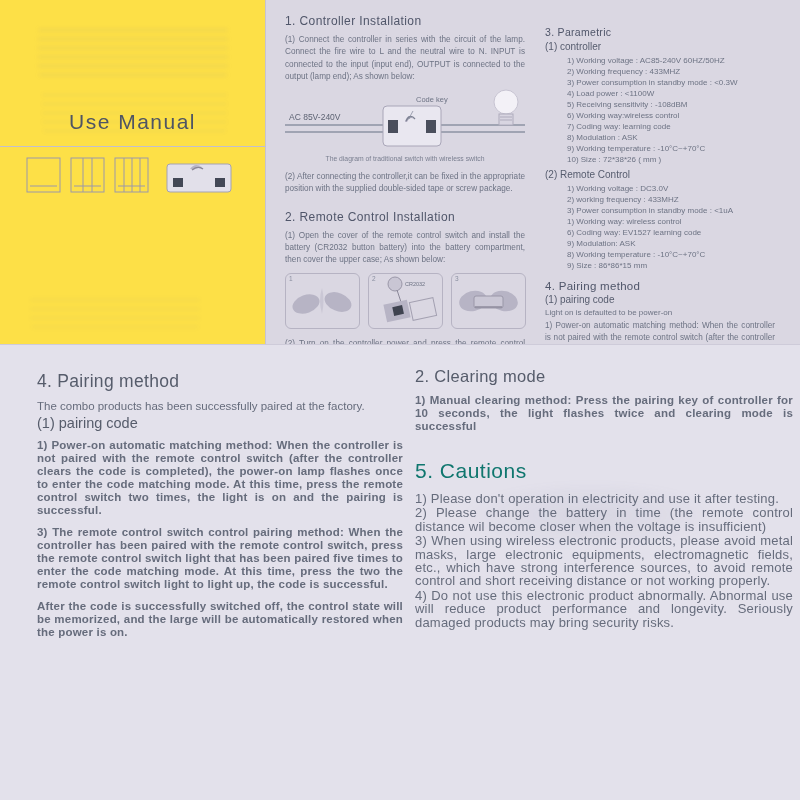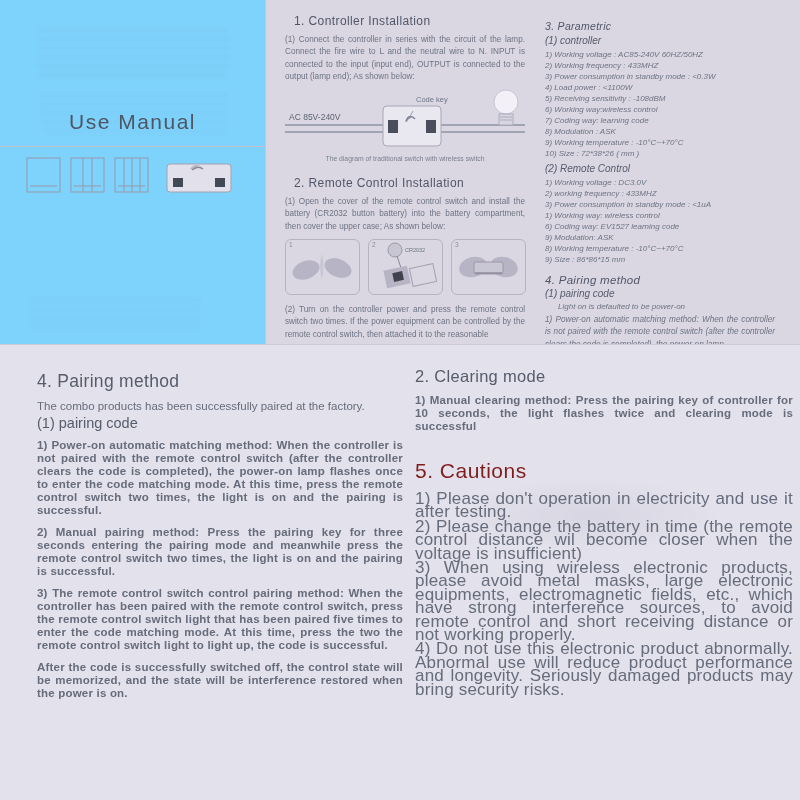--- a/index.html
+++ b/index.html
@@ -1,64 +1,64 @@
 <!DOCTYPE html>
 <html><head>
 <meta charset="utf-8">
 <style>
   html,body{margin:0;padding:0;width:800px;height:800px;overflow:hidden;
     font-family:"Liberation Sans",sans-serif;background:#d9d6e1;}
   .page{position:relative;width:800px;height:800px;background:#d9d6e1;}
 
   
   .top-strip{position:absolute;left:0;top:0;width:800px;height:345px;background:#dad7e2;}
-  .col-left{position:absolute;left:0;top:0;width:265px;height:344px;background:#7dd3fc;
+  .col-left{position:absolute;left:0;top:0;width:265px;height:344px;background:#fde047;
     border-right:1px solid #c6c3d2;}
   .use-manual{position:absolute;top:110px;left:0;width:265px;text-align:center;
     font-size:21px;letter-spacing:1.5px;color:#4f5564;}
   .cover-line{position:absolute;top:146px;left:0;width:265px;border-top:1px solid #c2bfce;}
   .devices{position:absolute;top:157px;left:26px;display:flex;align-items:flex-end;gap:9px;}
   .smudge{position:absolute;background:repeating-linear-gradient(0deg,rgba(115,120,145,.14) 0 2px,
     rgba(0,0,0,0) 2px 9px);filter:blur(2px);border-radius:4px;}
   .watermark{position:absolute;background:radial-gradient(ellipse at center,rgba(110,115,150,.10),rgba(0,0,0,0) 70%);
     filter:blur(2px);}
 
   
   .col-mid{position:absolute;left:285px;top:0;width:240px;}
   .col-right{position:absolute;left:545px;top:0;width:250px;}
-  h3.sec{font-size:12px;font-weight:400;color:#50566a;margin:14px 9px 6px;letter-spacing:.4px;}
+  h3.sec{font-size:12px;font-weight:400;color:#50566a;margin:14px 0 6px;letter-spacing:.4px;}
   p.tiny{font-size:8.2px;line-height:12.3px;color:#6d7384;text-align:justify;margin:0 0 6px;}
   .diagram-wrap{position:relative;height:66px;margin:4px 0 0;}
   .diagram-caption{font-size:6.8px;color:#7a7f90;text-align:center;margin:0 0 9px;}
   .steps{display:flex;gap:8px;margin:4px 0 9px;}
   .step{position:relative;width:73px;height:54px;border:1px solid #b6b3c3;border-radius:6px;}
   .step-num{position:absolute;top:1px;left:3px;font-size:6.5px;color:#8a8fa0;}
 
   
-  .col-right{padding-top:6px;font-style:italic;}
+  .col-right{padding-top:12px;}
   h4.psec{font-size:10.5px;font-weight:400;color:#50566a;margin:14px 0 3px;letter-spacing:.3px;}
   .psub{font-size:10px;color:#565c6e;margin:1px 0 3px;}
-  .param-item{font-size:8px;line-height:11px;color:#6d7384;white-space:nowrap;}
+  .param-item{font-size:8px;line-height:11px;color:#6d7384;white-space:nowrap;margin-left:22px;}
   h4.pm{font-size:11.5px;font-weight:400;color:#50566a;margin:9px 0 2px;letter-spacing:.3px;}
-  .pnote{font-size:8px;line-height:10px;color:#6d7384;margin:2px 13px 2px;}
+  .pnote{font-size:8px;line-height:10px;color:#6d7384;margin:2px 0 2px;}
 
   
   .bottom-panel{position:absolute;left:0;top:344px;width:800px;height:456px;background:#e3e1eb;
     border-top:1px solid #cecbd9;}
   .b-left{position:absolute;left:37px;top:345px;width:366px;}
   .b-right{position:absolute;left:415px;top:345px;width:378px;}
   h2.big{font-size:17.5px;font-weight:400;color:#565c6b;margin:26px 0 2px;letter-spacing:.3px;}
   h2.clr{font-size:16.5px;font-weight:400;color:#565c6b;margin:22px 0 6px;letter-spacing:.3px;}
-  h2.caut{font-size:21px;font-weight:400;color:#7f1d1d;margin:26px 0 9px;letter-spacing:.5px;}
+  h2.caut{font-size:21px;font-weight:400;color:#0f766e;margin:26px 0 9px;letter-spacing:.5px;}
   .intro{font-size:11.5px;line-height:13.5px;color:#666c7c;margin:8px 0 1px;}
   .sub2{font-size:14.5px;font-weight:400;color:#565c6b;margin:1px 0 4px;}
   .body-p{font-size:11.5px;line-height:13px;letter-spacing:.2px;color:#666c7c;
     text-align:justify;margin:8px 0 9px;font-weight:bold;}
   .body-p.last{margin-bottom:0;}
-  .caut-p{font-size:17px;line-height:13.4px;letter-spacing:.2px;color:#666c7c;
+  .caut-p{font-size:13px;line-height:13.4px;letter-spacing:.2px;color:#666c7c;
     text-align:justify;margin:0 0 1px;}
 
   svg text{font-family:"Liberation Sans",sans-serif;}
 </style>
 </head>
 <body>
 
 <div class="page">
 
   <div class="top-strip"></div>
@@ -122,20 +122,21 @@
         <path d="M128 22 q-3 5 -4 8" fill="none" stroke="#8a8fa0" stroke-width="0.8"></path>
         <text x="131" y="13" font-size="7.5" fill="#6d7384">Code key</text>
         <circle cx="221" cy="13" r="12" fill="#f3f1f7" stroke="#c7c4d2"></circle>
         <rect x="214" y="25" width="14" height="11" fill="#d8d5e1" stroke="#aeabbc"></rect>
         <line x1="215" y1="28" x2="227" y2="28" stroke="#aeabbc" stroke-width="1"></line>
         <line x1="215" y1="31" x2="227" y2="31" stroke="#aeabbc" stroke-width="1"></line>
       </svg>
     </div>
     <div class="diagram-caption">The diagram of traditional switch with wireless switch</div>
 
+    <p class="tiny">(2) After connecting the controller,it can be fixed in the appropriate position with the supplied double-sided tape or screw package.</p>
 
     <h3 class="sec">2. Remote Control Installation</h3>
     <p class="tiny">(1) Open the cover of the remote control switch and install the battery (CR2032 button battery) into the battery compartment, then cover the upper case; As shown below:</p>
 
     <div class="steps">
       <div class="step">
         <span class="step-num">1</span>
         <svg width="73" height="54" viewBox="0 0 73 54">
           <ellipse cx="20" cy="30" rx="14" ry="9" fill="#b7b4c5" transform="rotate(-20 20 30)"></ellipse>
           <ellipse cx="52" cy="28" rx="14" ry="9" fill="#b7b4c5" transform="rotate(22 52 28)"></ellipse>
@@ -196,23 +197,22 @@
   </div>
 
   <div class="bottom-panel"></div>
   <div class="watermark" style="left:460px;top:480px;width:260px;height:70px;"></div>
 
   <div class="b-left">
     <h2 class="big">4. Pairing method</h2>
     <div class="intro">The combo products has been successfully paired at the factory.</div>
     <div class="sub2">(1) pairing code</div>
     <p class="body-p">1) Power-on automatic matching method: When the controller is not paired with the remote control switch (after the controller clears the code is completed), the power-on lamp flashes once to enter the code matching mode. At this time, press the remote control switch two times, the light is on and the pairing is successful.</p>
-    <p class="body-p">2) Manual pairing method: Press the pairing key for three seconds entering the pairing mode and meanwhile press the remote control switch two times, the light is on and the pairing is successful.</p>
     <p class="body-p">3) The remote control switch control pairing method: When the controller has been paired with the remote control switch, press the remote control switch light that has been paired five times to enter the code matching mode. At this time, press the two the remote control switch light to light up, the code is successful.</p>
-    <p class="body-p last">After the code is successfully switched off, the control state will be memorized, and the state will be interference restored when the power is on.</p>
+    <p class="body-p last">After the code is successfully switched off, the control state will be memorized, and the large will be automatically restored when the power is on.</p>
   </div>
 
   <div class="b-right">
     <h2 class="clr">2. Clearing mode</h2>
     <p class="body-p">1) Manual clearing method: Press the pairing key of controller for 10 seconds, the light flashes twice and clearing mode is successful</p>
     <h2 class="caut">5. Cautions</h2>
     <p class="caut-p">1) Please don't operation in electricity and use it after testing.</p>
     <p class="caut-p">2) Please change the battery in time (the remote control distance wil become closer when the voltage is insufficient)</p>
     <p class="caut-p">3) When using wireless electronic products, please avoid metal masks, large electronic equipments, electromagnetic fields, etc., which have strong interference sources, to avoid remote control and short receiving distance or not working properly.</p>
     <p class="caut-p">4) Do not use this electronic product abnormally. Abnormal use will reduce product performance and longevity. Seriously damaged products may bring security risks.</p>

